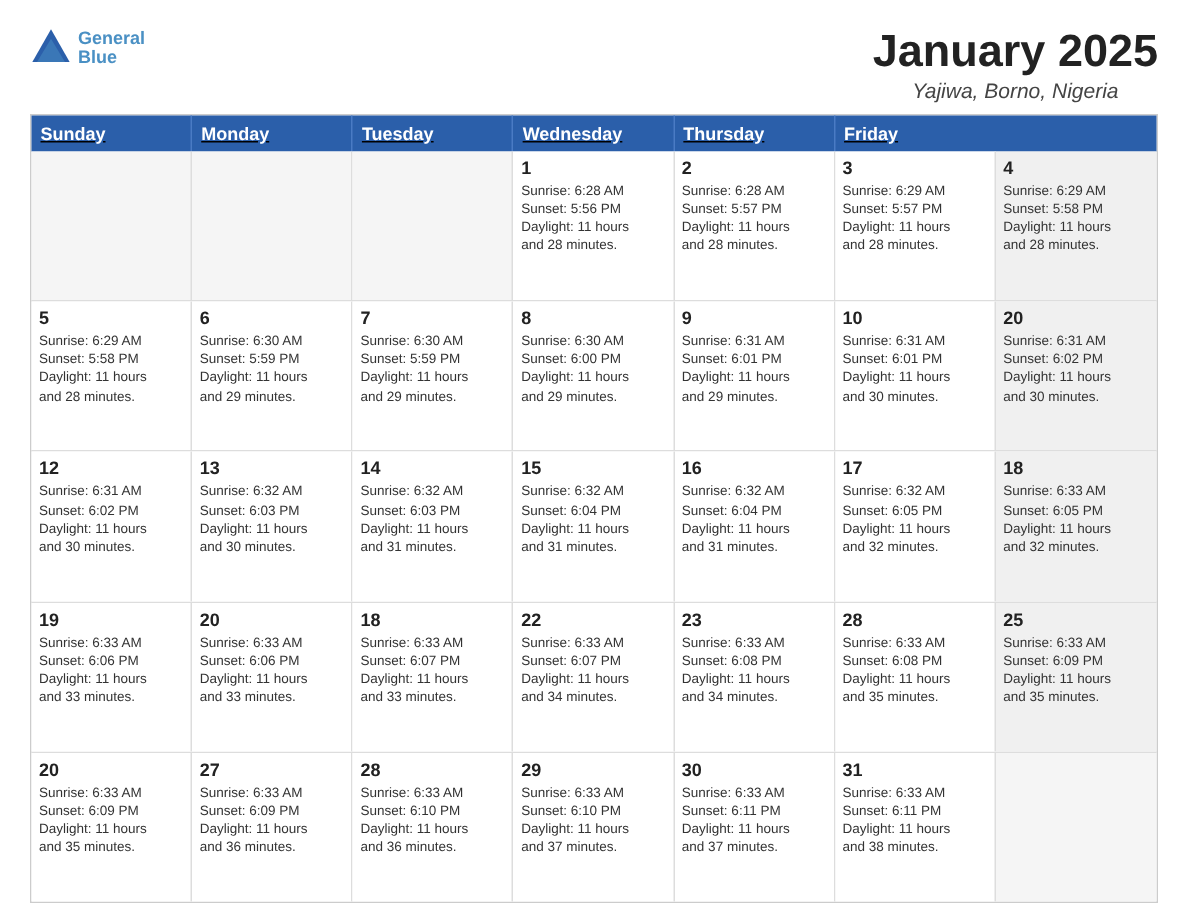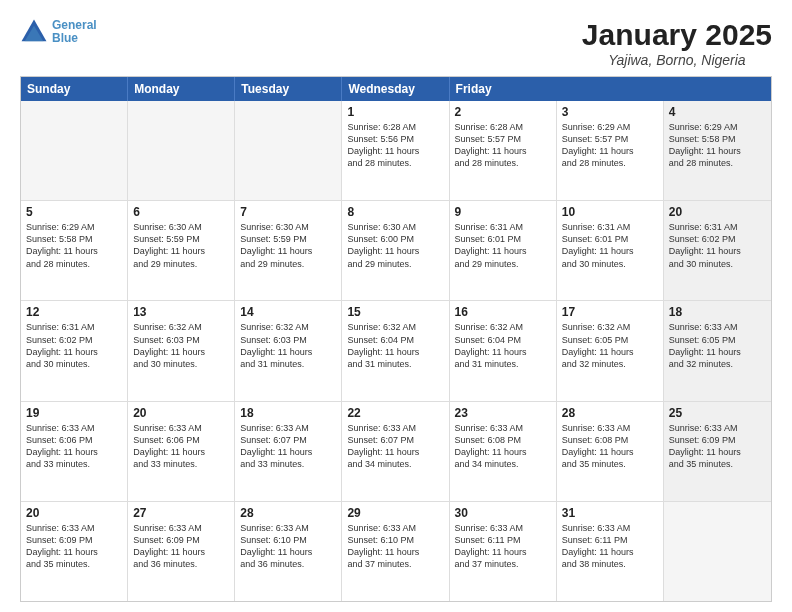--- a/index.html
+++ b/index.html
@@ -57,20 +57,21 @@
     .calendar {
       flex: 1;
       border: 1px solid #ccc;
       display: flex;
       flex-direction: column;
     }
     .cal-header {
       display: grid;
       grid-template-columns: repeat(7, 1fr);
       background: #2b5faa;
+      text-decoration: underline;
     }
     .cal-header-cell {
       color: #fff;
       font-size: 12px;
       font-weight: bold;
       padding: 5px 6px;
       text-align: left;
       border-right: 1px solid #4a7bc4;
     }
     .cal-header-cell:last-child { border-right: none; }
@@ -131,20 +132,21 @@
       <div class="subtitle">Yajiwa, Borno, Nigeria</div>
     </div>
   </div>
 
   <div class="calendar">
     <div class="cal-header" id="cal-header-row">
         <div class="cal-header-cell">Sunday</div>
         <div class="cal-header-cell">Monday</div>
         <div class="cal-header-cell">Tuesday</div>
         <div class="cal-header-cell">Wednesday</div>
+        <div class="cal-header-cell">Thursday</div>
         <div class="cal-header-cell">Friday</div>
       </div>
     <div class="cal-body" id="cal-body">
         <div class="cal-row">
           <div class="cal-cell empty"></div>
           <div class="cal-cell empty"></div>
           <div class="cal-cell empty"></div>
           <div class="cal-cell">
             <span class="day-num">1</span>
             <div class="day-info" style="white-space: pre-line;">Sunrise: 6:28 AM

